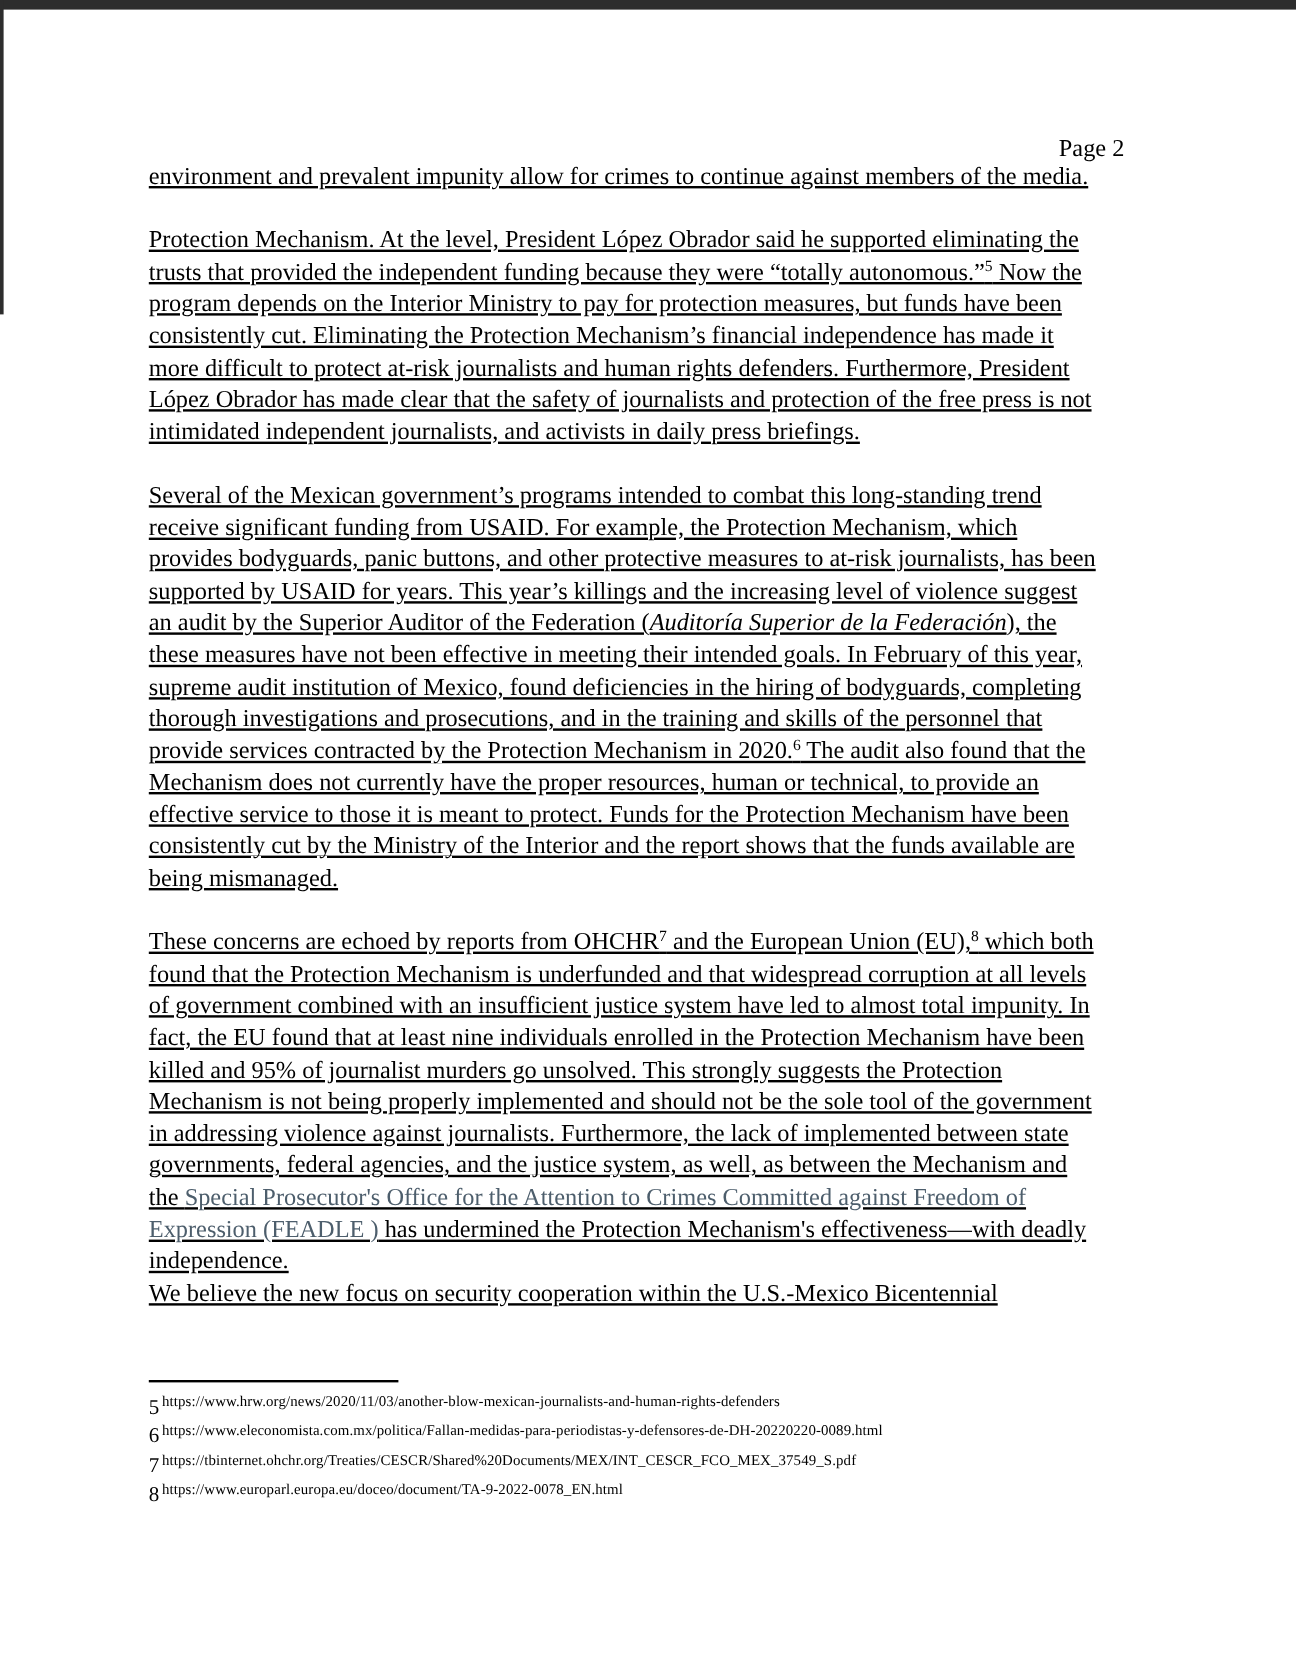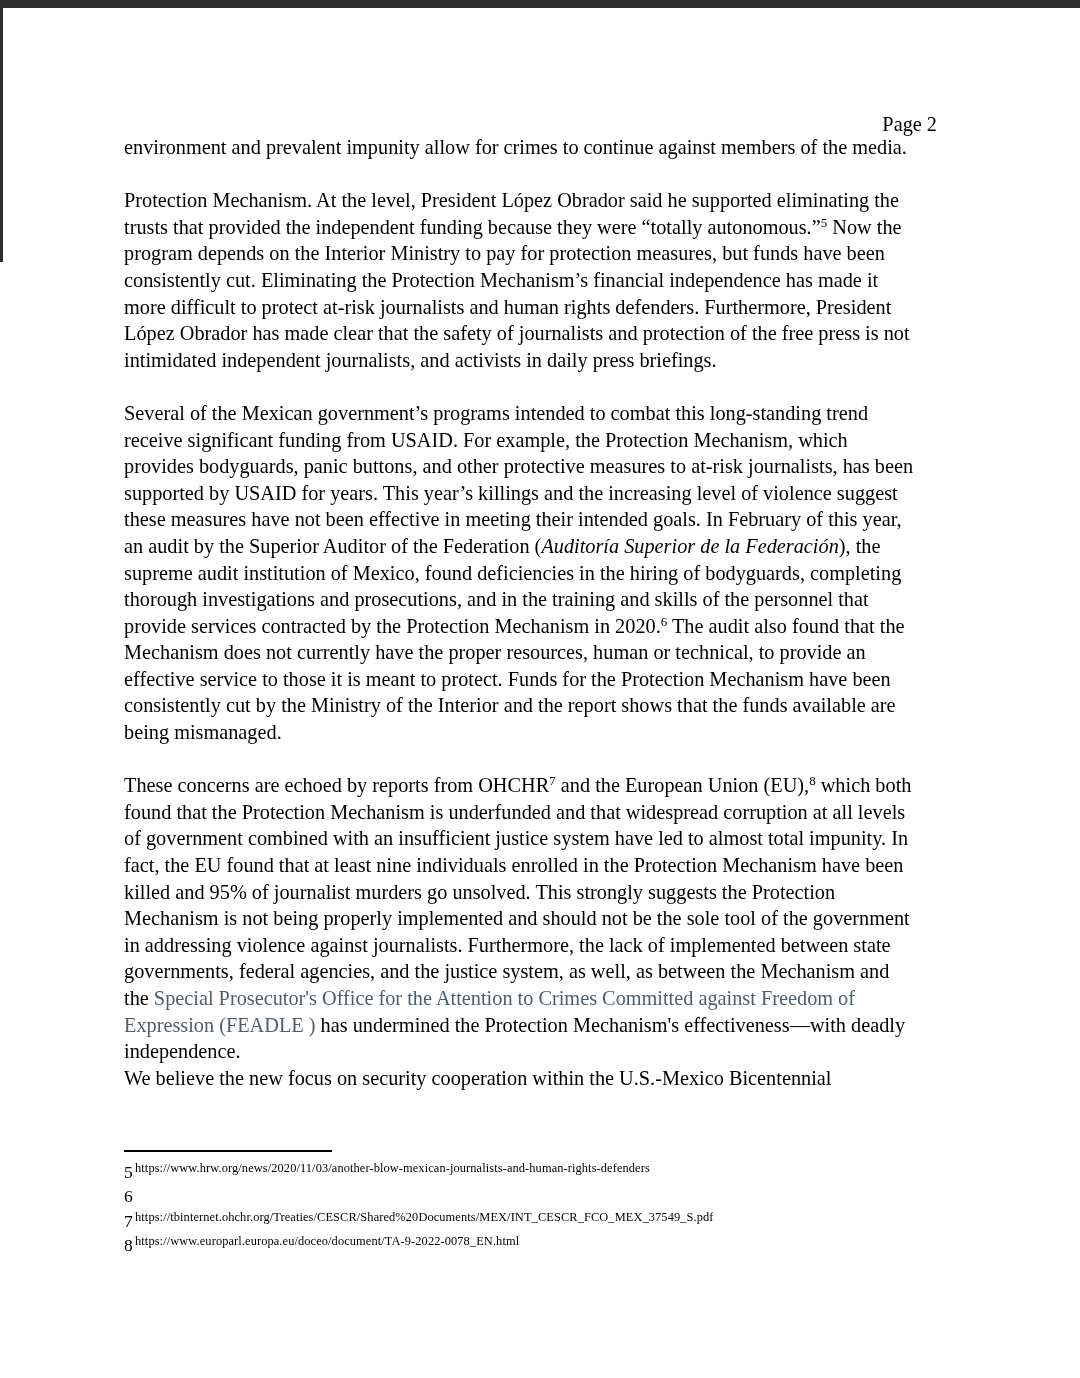--- a/index.html
+++ b/index.html
@@ -30,21 +30,21 @@
   .page-number{
     position:absolute;top:72px;right:143px;
     font-size:20.3px;line-height:24px;margin-top:40px;
   }
   .doc-body{
     position:absolute;left:124px;top:134px;
     width:836px;
     font-size:20.3px;
     line-height:26.6px;
   }
-  .paragraph{margin:0 0 26.6px 0;}
+  .paragraph{margin:0 0 26.6px 0;text-decoration:underline;}
   .line{white-space:nowrap;}
   .sup{
     font-size:13px;
     vertical-align:7px;
     line-height:0;
   }
   .italic{font-style:italic;}
   .doclink{color:var(--link);}
   .footnotes{
     position:absolute;left:124px;top:1150px;width:860px;
@@ -92,22 +92,22 @@
       <div class="line"><span>consistently cut. Eliminating the Protection Mechanism’s financial independence has made it</span></div>
       <div class="line"><span>more difficult to protect at-risk journalists and human rights defenders. Furthermore, President</span></div>
       <div class="line"><span>López Obrador has made clear that the safety of journalists and protection of the free press is not</span></div>
       <div class="line"><span>intimidated independent journalists, and activists in daily press briefings.</span></div>
     </div>
     <div class="paragraph">
       <div class="line"><span>Several of the Mexican government’s programs intended to combat this long-standing trend</span></div>
       <div class="line"><span>receive significant funding from USAID. For example, the Protection Mechanism, which</span></div>
       <div class="line"><span>provides bodyguards, panic buttons, and other protective measures to at-risk journalists, has been</span></div>
       <div class="line"><span>supported by USAID for years. This year’s killings and the increasing level of violence suggest</span></div>
+      <div class="line"><span>an audit by the Superior Auditor of the Federation (</span><span class="italic">Auditoría Superior de la Federación</span><span>), the</span></div>
       <div class="line"><span>these measures have not been effective in meeting their intended goals. In February of this year,</span></div>
-      <div class="line"><span>an audit by the Superior Auditor of the Federation (</span><span class="italic">Auditoría Superior de la Federación</span><span>), the</span></div>
       <div class="line"><span>supreme audit institution of Mexico, found deficiencies in the hiring of bodyguards, completing</span></div>
       <div class="line"><span>thorough investigations and prosecutions, and in the training and skills of the personnel that</span></div>
       <div class="line"><span>provide services contracted by the Protection Mechanism in 2020.</span><span class="sup">6</span><span> The audit also found that the</span></div>
       <div class="line"><span>Mechanism does not currently have the proper resources, human or technical, to provide an</span></div>
       <div class="line"><span>effective service to those it is meant to protect. Funds for the Protection Mechanism have been</span></div>
       <div class="line"><span>consistently cut by the Ministry of the Interior and the report shows that the funds available are</span></div>
       <div class="line"><span>being mismanaged.</span></div>
     </div>
     <div class="paragraph">
       <div class="line"><span>These concerns are echoed by reports from OHCHR</span><span class="sup">7</span><span> and the European Union (EU),</span><span class="sup">8</span><span> which both</span></div>
@@ -127,20 +127,21 @@
 
 <div class="footnotes">
   <div class="fn-rule"></div>
   <div>
       <div class="fn-row">
         <span class="fn-num">5</span>
         <span class="fn-url">https://www.hrw.org/news/2020/11/03/another-blow-mexican-journalists-and-human-rights-defenders</span>
       </div>
       <div class="fn-row">
         <span class="fn-num">6</span>
+        <span class="fn-url">https://www.eleconomista.com.mx/politica/Fallan-medidas-para-periodistas-y-defensores-de-DH-20220220-0089.html</span>
       </div>
       <div class="fn-row">
         <span class="fn-num">7</span>
         <span class="fn-url">https://tbinternet.ohchr.org/Treaties/CESCR/Shared%20Documents/MEX/INT_CESCR_FCO_MEX_37549_S.pdf</span>
       </div>
       <div class="fn-row">
         <span class="fn-num">8</span>
         <span class="fn-url">https://www.europarl.europa.eu/doceo/document/TA-9-2022-0078_EN.html</span>
       </div>
     </div>

